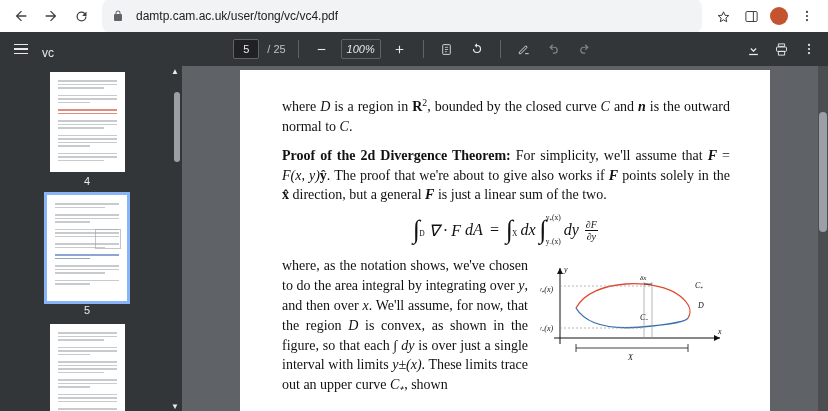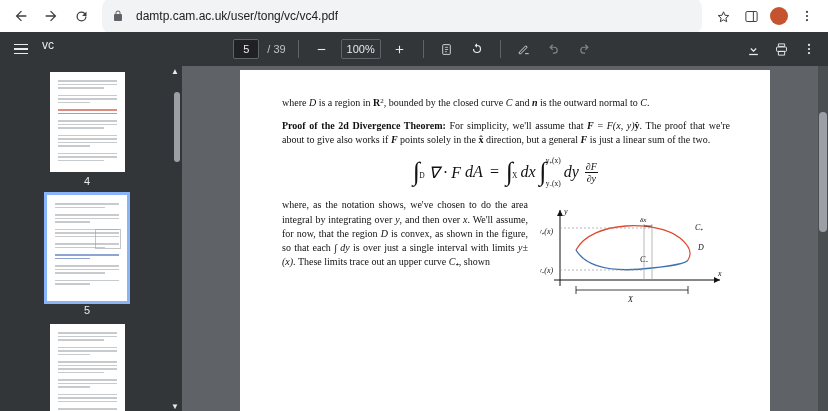--- a/index.html
+++ b/index.html
@@ -65,21 +65,21 @@
   .pdf-toolbar {
     height: 34px;
     background: #323639;
     display: flex;
     align-items: center;
     color: #e8eaed;
     font-size: 12px;
     flex: 0 0 34px;
     position: relative;
   }
-  .pdf-toolbar .left { display: flex; align-items: flex-start; gap: 10px; padding-left: 10px; width: 210px; }
+  .pdf-toolbar .left { display: flex; align-items: flex-end; gap: 10px; padding-left: 10px; width: 210px; }
   .pdf-toolbar .hamburger { width: 22px; height: 22px; display: flex; flex-direction: column; justify-content: center; gap: 3px; align-items: center; }
   .pdf-toolbar .hamburger span { display: block; width: 14px; height: 1.5px; background: #e8eaed; }
   .doc-title { font-size: 12px; color: #e8eaed; }
   .pdf-toolbar .center {
     position: absolute; left: 0; right: 0;
     display: flex; align-items: center; justify-content: center; gap: 8px;
     pointer-events: none;
   }
   .pdf-toolbar .center > * { pointer-events: auto; }
   .page-input {
@@ -99,20 +99,21 @@
     color: #e8eaed; border-radius: 2px;
   }
   .tb-btn.dim { color: #80868b; }
   .zoom-val {
     height: 20px; min-width: 40px;
     border: 1px solid #5f6368;
     border-radius: 2px;
     display: flex; align-items: center; justify-content: center;
     font-size: 11px; color: #e8eaed;
     padding: 0 4px;
+    font-style: italic;
   }
   .sep { width: 1px; height: 18px; background: #5f6368; margin: 0 4px; }
   .pdf-toolbar .right { margin-left: auto; display: flex; align-items: center; gap: 6px; padding-right: 8px; }
 
   
   .viewer {
     flex: 1;
     display: flex;
     background: #5f6368;
     position: relative;
@@ -172,21 +173,21 @@
   .pdf-page {
     width: 530px;
     background: #ffffff;
     margin-top: 4px;
     position: relative;
     padding: 26px 40px 10px 42px;
     font-family: "Liberation Serif", serif;
     color: #111;
     height: 380px;
   }
-  .pdf-page p { margin: 0 0 9px; font-size: 10px; line-height: 1.42; text-align: justify; }
+  .pdf-page p { margin: 0 0 9px; font-size: 14px; line-height: 1.42; text-align: justify; }
   .math { font-family: "Liberation Serif", serif; font-style: italic; }
   .mathr { font-family: "Liberation Serif", serif; font-style: normal; }
   .bold { font-weight: bold; }
   .bi { font-weight: bold; font-style: italic; }
   .sup { font-size: 0.7em; vertical-align: 0.5em; }
   .hdg { font-weight: bold; }
 
   .eq-row { display: flex; justify-content: center; align-items: center; margin: 8px 0 10px; }
   .intgl { font-size: 26px; font-family: "Liberation Serif", serif; line-height: .8; }
   .intwrap { display: inline-flex; align-items: center; gap: 1px; }
@@ -275,21 +276,21 @@
       <div class="hamburger">
         <span></span>
           <span></span>
           <span></span>
       </div>
       <div class="doc-title">vc</div>
     </div>
 
     <div class="center">
       <input class="page-input" value="5" style="">
-      <span class="page-total">/ 39</span>
+      <span class="page-total">/ 25</span>
       <span class="sep"></span>
       <div class="tb-btn">
         <svg width="13" height="13" viewBox="0 0 24 24">
             <path d="M5 11h14v2H5z" fill="currentColor"></path>
           </svg>
       </div>
       <div class="zoom-val">100%</div>
       <div class="tb-btn">
         <svg width="13" height="13" viewBox="0 0 24 24">
             <path d="M11 5h2v6h6v2h-6v6h-2v-6H5v-2h6z" fill="currentColor"></path>

